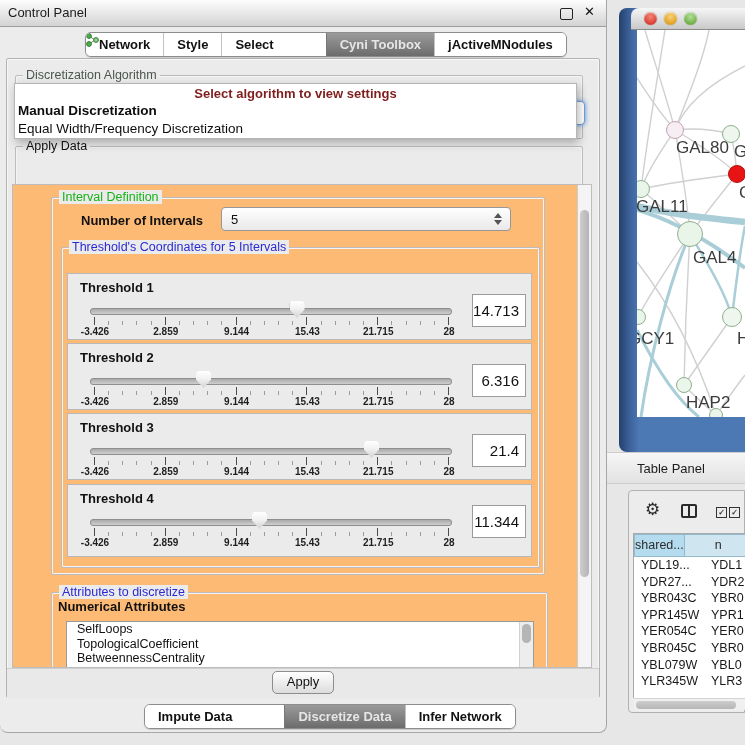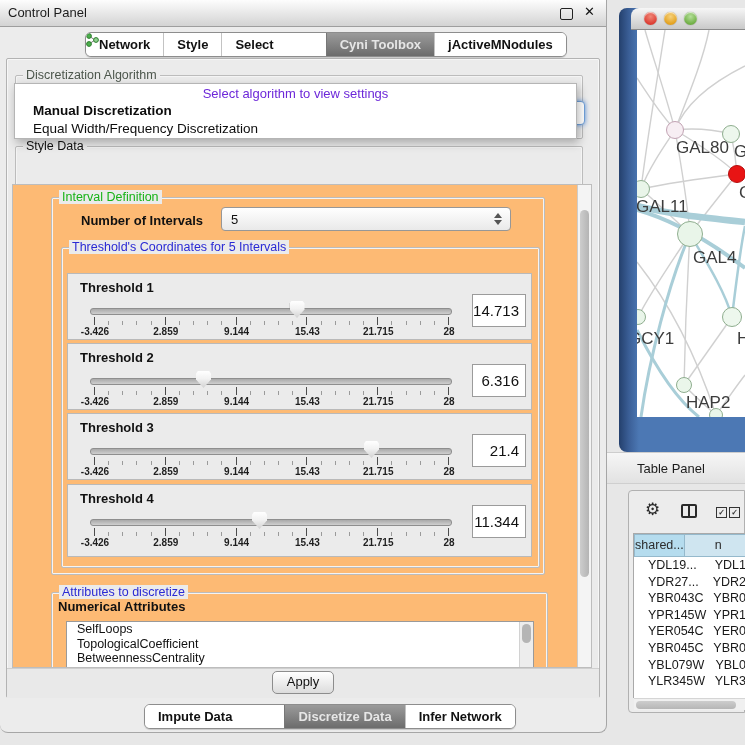--- a/index.html
+++ b/index.html
@@ -44,22 +44,22 @@
   .arr-dn{width:0;height:0;border-left:4px solid transparent;border-right:4px solid transparent;
           border-top:5px solid #555;}
   
   .algo-combo{left:22px;top:100px;width:562px;border:1px solid #6f9fd8;
               box-shadow:0 0 5px rgba(80,140,220,.95);position:absolute;height:24px;
               border-radius:4px;background:#fff;box-sizing:border-box;}
   
   .popup{position:absolute;left:14px;top:83px;width:563px;height:56px;background:#fff;
          border:1px solid #b5b5b5;box-shadow:2px 4px 9px rgba(0,0,0,.28);z-index:40;
          box-sizing:border-box;}
-  .popup-prompt{height:17px;text-align:center;font-size:13px;color:#6d28d9;padding-top:2px;}
-  .popup-item{height:18px;font-size:13.5px;color:#0d0d0d;padding-left:18px;cursor:pointer;}
+  .popup-prompt{height:17px;text-align:center;font-size:13px;color:#7f1d1d;padding-top:2px;font-weight:bold;}
+  .popup-item{height:18px;font-size:13.5px;color:#0d0d0d;padding-left:3px;cursor:pointer;}
   .popup-item.sel{font-weight:bold;}
   
   .viewport{position:absolute;left:12px;top:184px;width:580px;height:484px;background:#fdba74;
             border:1px solid #bdbdbd;box-sizing:border-box;overflow:hidden;}
   .vscroll{position:absolute;right:0;top:0;width:13px;height:100%;background:#f4f4f4;
            border-left:1px solid #cccccc;}
   .vthumb{position:absolute;left:2px;width:9px;border-radius:5px;
           background:linear-gradient(to right,#cdcdcd,#b4b4b4);}
   
   .tpanel{position:absolute;left:54px;width:465px;background:#ebebeb;border:1px solid #b9b9b9;
@@ -128,21 +128,21 @@
        font-size:8px;line-height:9px;text-align:center;color:#333;font-weight:bold;}
   .ttable{position:absolute;left:633px;top:533px;width:112px;height:164px;background:#fff;
           border-top:1px solid #a9a9a9;border-left:1px solid #a9a9a9;overflow:hidden;}
   .thead{display:flex;height:23px;}
   .th{box-sizing:border-box;border:1px solid #95b9cc;font-size:12.5px;color:#2c2c2c;
       text-align:center;line-height:21px;cursor:pointer;overflow:hidden;white-space:nowrap;}
   .th.c1{width:73px;background:#b5dcee;}
   .th.c2{width:75px;background:#cfe5f0;border-left:none;text-align:left;padding-left:30px;}
   .trows{position:absolute;left:0;top:24px;right:0;bottom:12px;overflow:hidden;}
   .trow{display:flex;height:16.6px;font-size:12.5px;color:#191919;cursor:pointer;}
-  .td1{width:66px;padding-left:14px;white-space:nowrap;overflow:hidden;}
+  .td1{width:66px;padding-left:7px;white-space:nowrap;overflow:hidden;}
   .td2{padding-left:4px;white-space:nowrap;}
   .hscroll{position:absolute;left:634px;top:698px;width:111px;height:11px;background:#f0f0f0;
            border-top:1px solid #d5d5d5;}
   .hthumb{position:absolute;left:2px;top:1.5px;width:100px;height:8px;border-radius:4px;
           background:linear-gradient(#cdcdcd,#b6b6b6);}
   svg{position:absolute;left:0;top:0;}
 </style>
 </head>
 <body>
 
@@ -181,21 +181,21 @@
     </div>
 
     <div class="main-panel">
 
       <div class="group" style="left:8px;top:16px;width:566px;height:62px;">
         <span class="group-title" style="color:#4c564c;">Discretization Algorithm</span>
       </div>
       <div class="algo-combo" style="left:16px;top:42px;"></div>
 
       <div class="group" style="left:8px;top:87px;width:566px;height:38px;">
-        <span class="group-title" style="color:#111;">Style Data</span>
+        <span class="group-title" style="color:#111;">Apply Data</span>
       </div>
     </div>
 
     <div class="popup">
       <div class="popup-prompt">Select algorithm to view settings</div>
       <div class="popup-item sel">Manual Discretization</div>
       <div class="popup-item">Equal Width/Frequency Discretization</div>
     </div>
 
     <div class="viewport">

